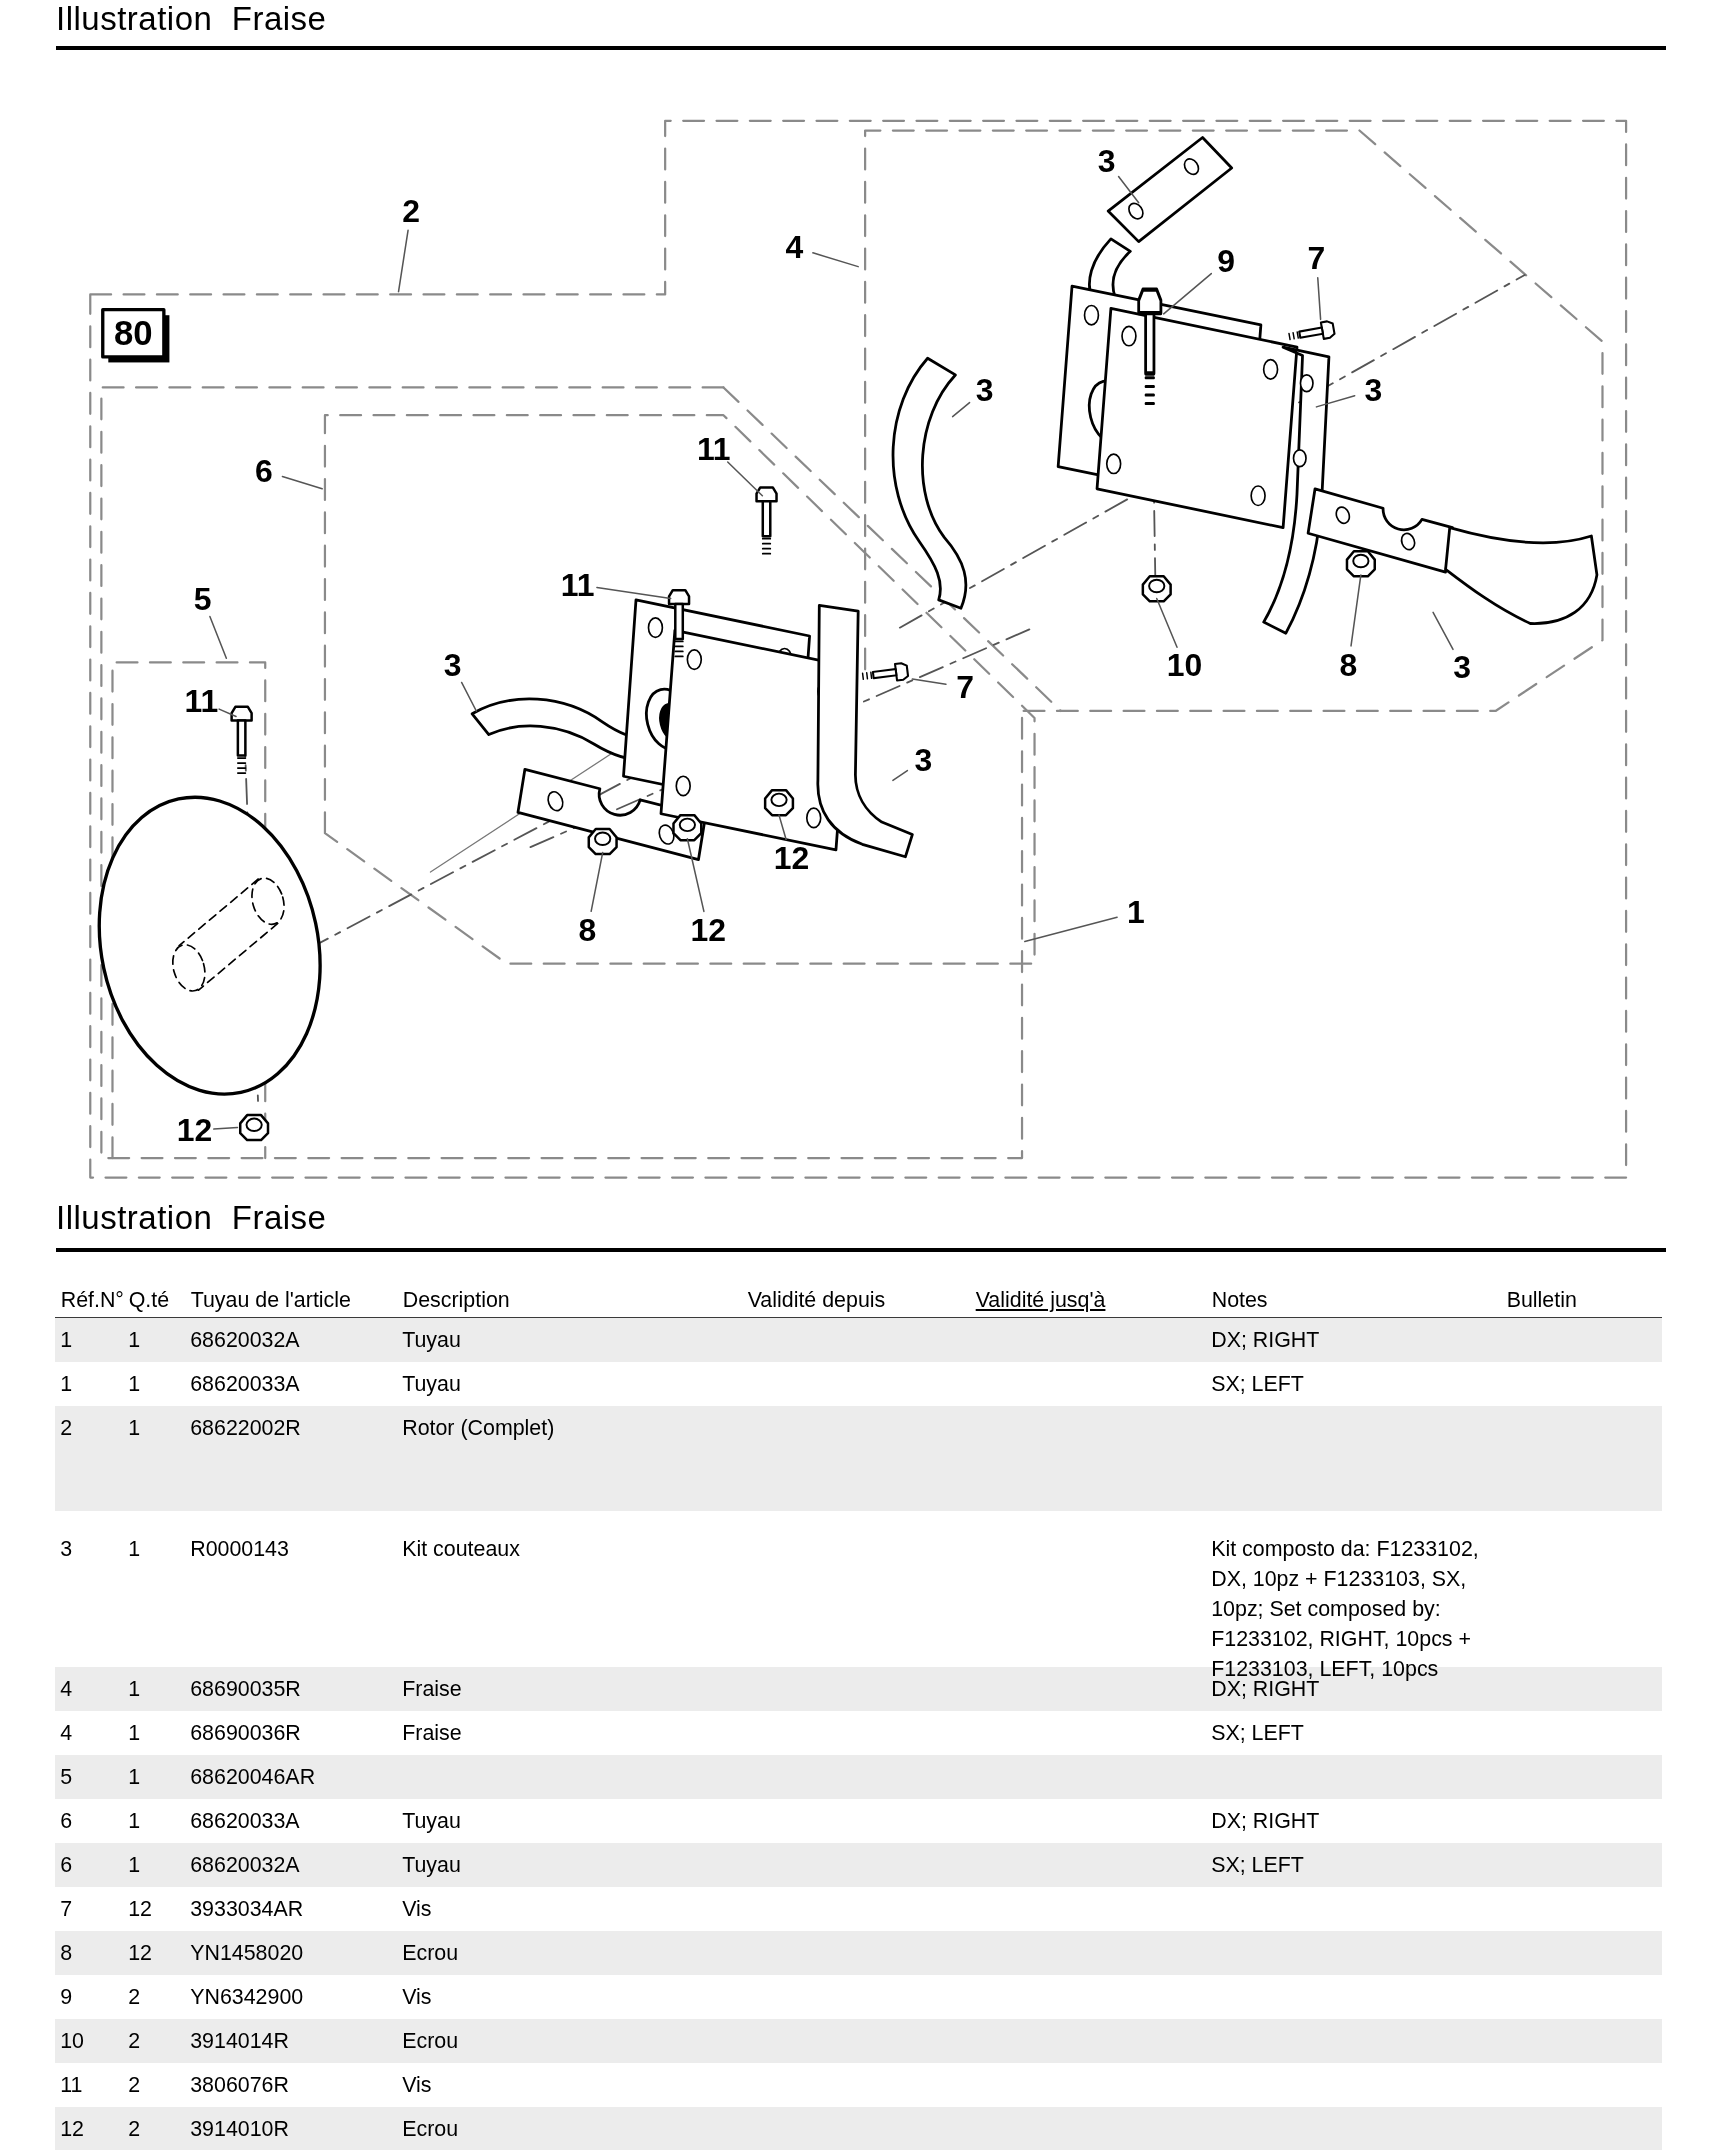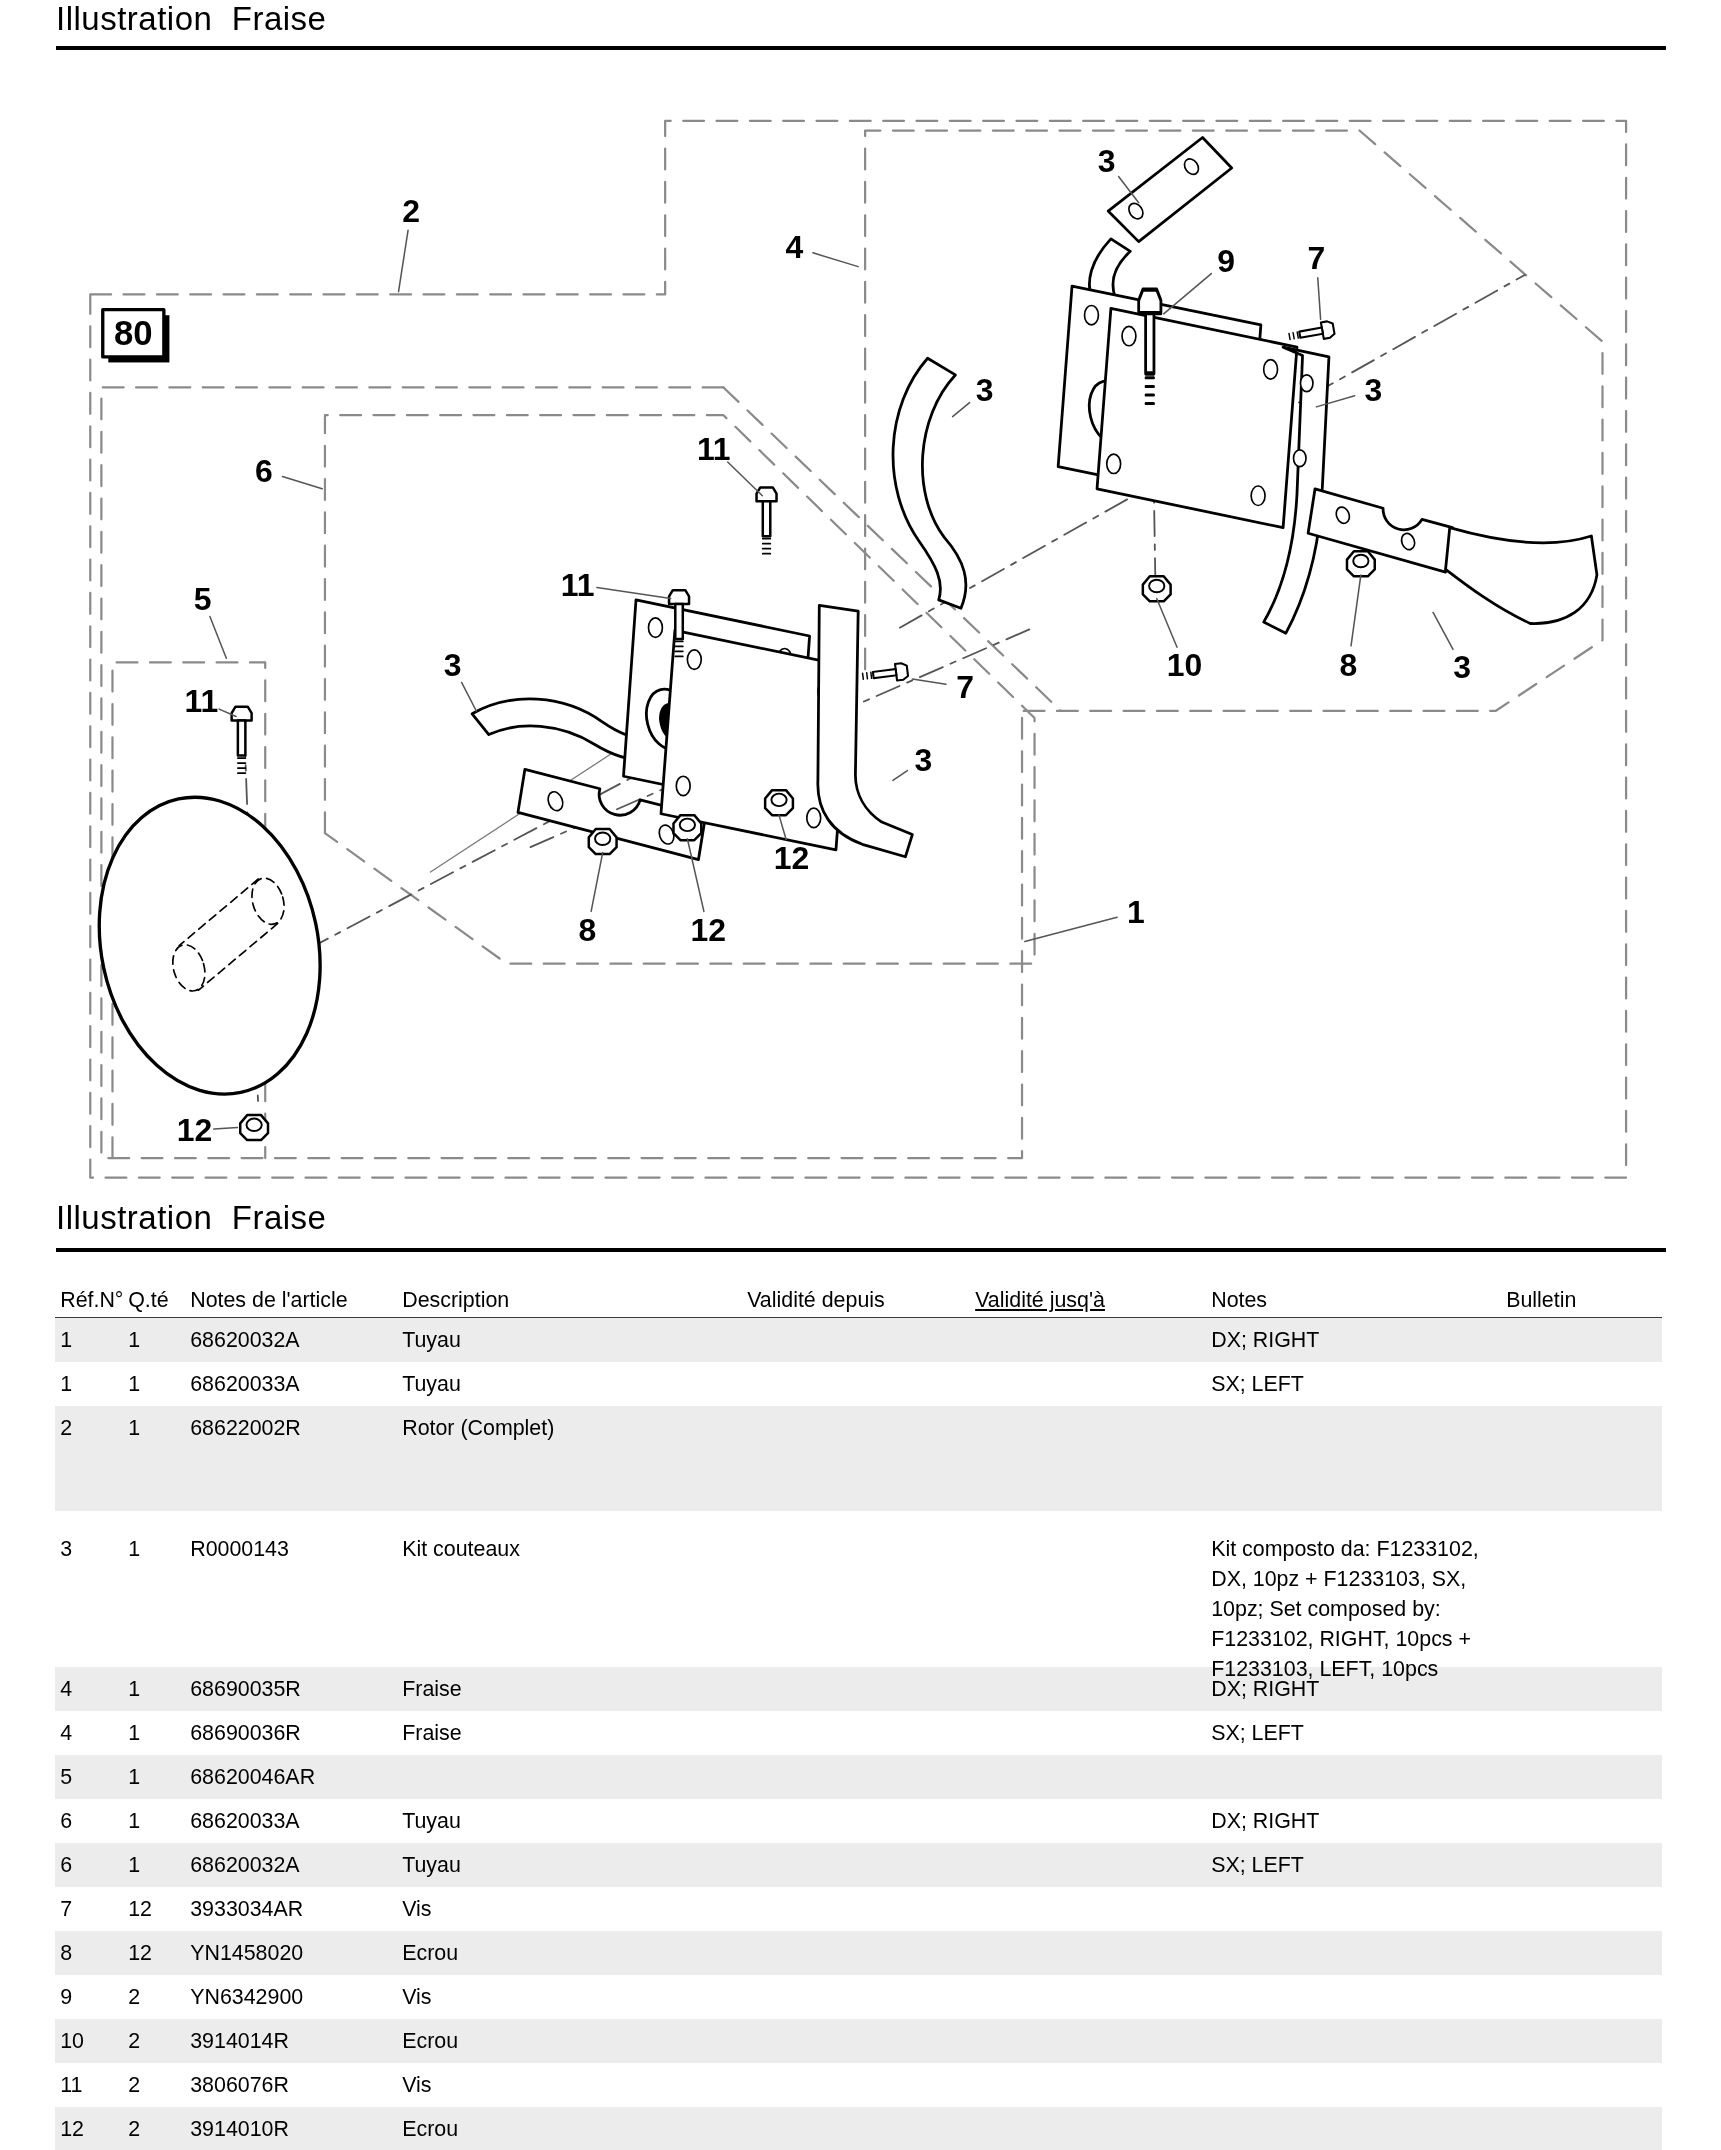--- a/index.html
+++ b/index.html
@@ -3,21 +3,21 @@
 <meta charset="utf-8">
 <style>
   html,body{margin:0;padding:0;background:#fff;}
   #page{position:relative;width:1722px;height:2151px;background:#fff;overflow:hidden;
         font-family:"Liberation Sans",sans-serif;color:#000;padding-left:8px;}
   .title{position:absolute;left:56px;font-size:33px;font-weight:400;letter-spacing:0.5px;white-space:pre;}
   .rule{position:absolute;left:56px;width:1610px;height:3.6px;background:#000;}
   #diagram{position:absolute;left:0;top:0;width:1722px;height:2151px;}
   
   #tablewrap{position:absolute;left:55px;top:1278px;width:1607px;font-size:21.4px;line-height:30px;}
-  .thead{position:relative;height:39px;border-bottom:1.6px solid #3a3a3a;display:flex;}
+  .thead{position:relative;height:39px;border-bottom:1.6px solid #3a3a3a;display:flex;justify-content:center;}
   .thead .cell{padding-top:7.3px;}
   .trow{position:relative;display:flex;}
   .trow.gray{background:#ececec;}
   .cell{box-sizing:border-box;flex:0 0 auto;padding-left:5.2px;overflow:visible;}
   .c-ref{width:68px;} .c-qty{width:62px;} .c-code{width:212px;} .c-desc{width:345px;}
   .c-vfrom{width:228px;} .c-vto{width:236px;text-decoration:underline;} .c-notes{width:295px;position:relative;z-index:3;} .c-bull{width:160px;}
   .trow .cell{padding-top:7.3px;}
   .trow.tall-a{height:105px;} .trow.tall-b{height:156px;}
   .trow.tall-b .cell{padding-top:23px;}
   .trow.std{height:44px;}
@@ -282,21 +282,21 @@
     </g>
   </svg>
 
   <div class="title" style="top:1199px;">Illustration  Fraise</div>
   <div class="rule" style="top:1248px;"></div>
 
   <div id="tablewrap">
     <div class="thead" id="thead">
         <div class="cell c-ref">Réf.N°</div>
         <div class="cell c-qty">Q.té</div>
-        <div class="cell c-code">Notes de l'article</div>
+        <div class="cell c-code">Tuyau de l'article</div>
         <div class="cell c-desc">Description</div>
         <div class="cell c-vfrom">Validité depuis</div>
         <div class="cell c-vto">Validité jusq'à</div>
         <div class="cell c-notes">Notes</div>
         <div class="cell c-bull">Bulletin</div>
       </div>
     <div id="tbody">
         <div class="trow std gray">
           <div class="cell c-ref">1</div>
           <div class="cell c-qty">1</div>

